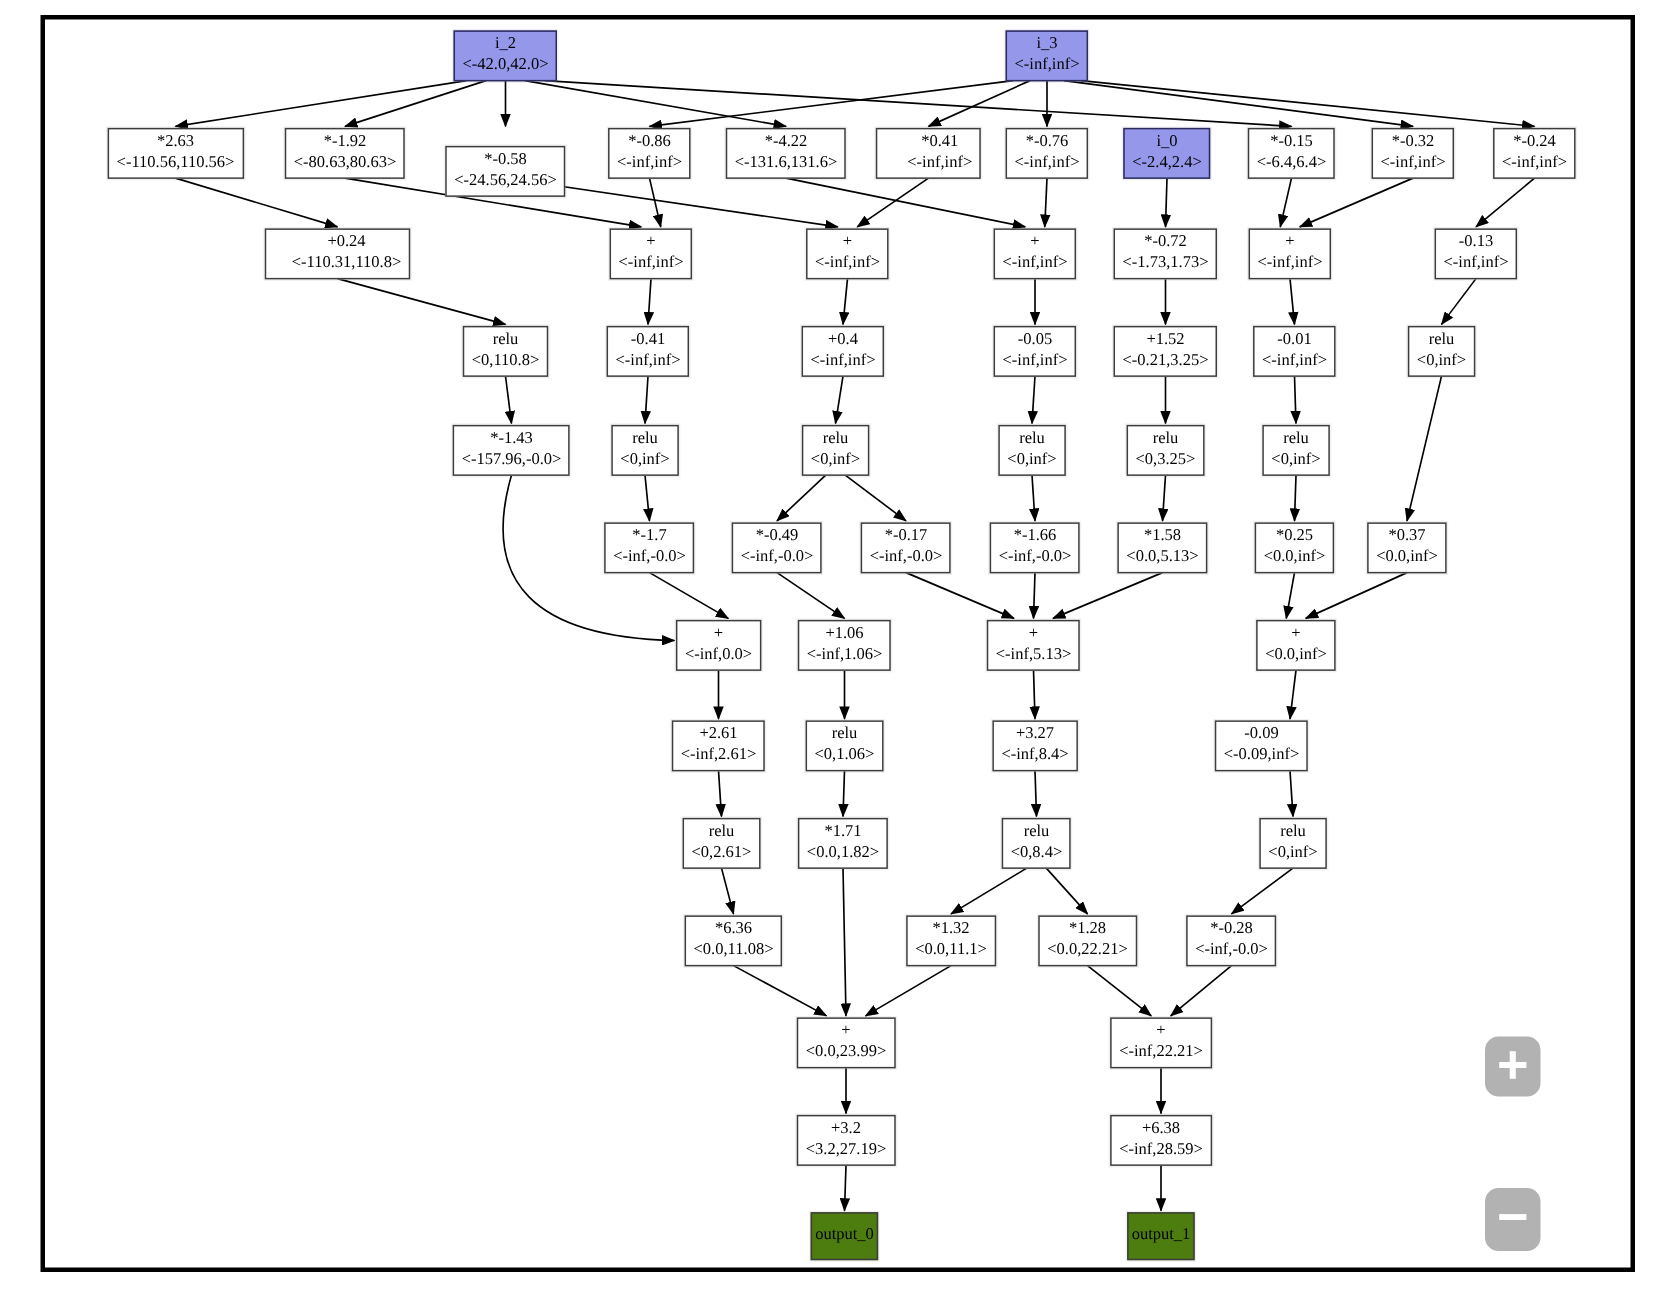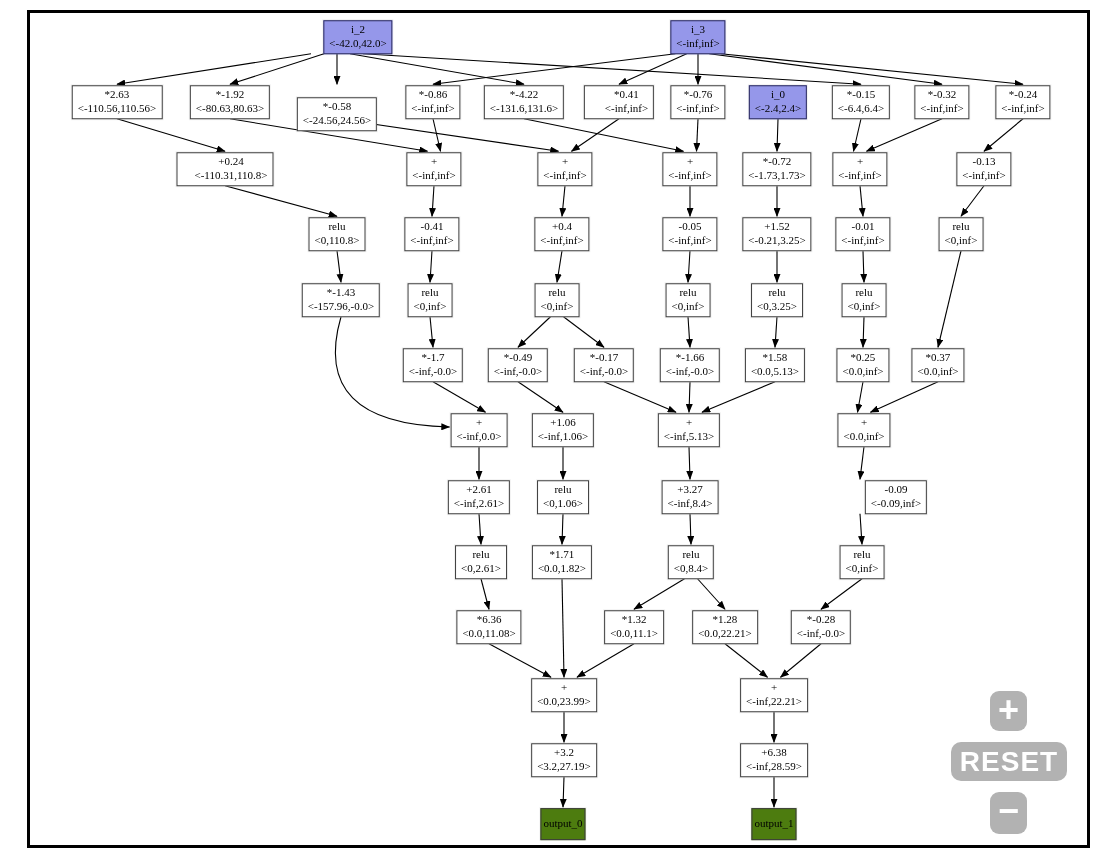--- a/index.html
+++ b/index.html
@@ -101,21 +101,21 @@
       <path d="M634 643.75 L577 677.25" class="edge" marker-end="url(#arrow)"></path>
       <path d="M725 643.75 L767.5 677.25" class="edge" marker-end="url(#arrow)"></path>
       <path d="M821 643.75 L780.5 677.25" class="edge" marker-end="url(#arrow)"></path>
       <path d="M564 711.75 L564 742.25" class="edge" marker-end="url(#arrow)"></path>
       <path d="M774 711.75 L774 742.25" class="edge" marker-end="url(#arrow)"></path>
       <path d="M564 776.75 L563 807.125" class="edge" marker-end="url(#arrow)"></path>
       <path d="M774 776.75 L774 807.125" class="edge" marker-end="url(#arrow)"></path>
     </svg>
 
   <div class="canvas">
-      <div class="node input" style="left: 337px; top: 37px; margin-left: 21px;">
+      <div class="node input" style="left: 337px; top: 37px;">
         <div>i_2</div>
         <div>&lt;-42.0,42.0&gt;</div>
       </div>
       <div class="node input" style="left: 698px; top: 37px;">
         <div>i_3</div>
         <div>&lt;-inf,inf&gt;</div>
       </div>
       <div class="node op" style="left: 117px; top: 102px;">
         <div>*2.63</div>
         <div>&lt;-110.56,110.56&gt;</div>
@@ -289,21 +289,21 @@
         <div>&lt;-inf,2.61&gt;</div>
       </div>
       <div class="node op" style="left: 563px; top: 497px;">
         <div>relu</div>
         <div>&lt;0,1.06&gt;</div>
       </div>
       <div class="node op" style="left: 690px; top: 497px;">
         <div>+3.27</div>
         <div>&lt;-inf,8.4&gt;</div>
       </div>
-      <div class="node op" style="left: 896px; top: 497px;">
+      <div class="node op" style="left: 841px; top: 497px;">
         <div>-0.09</div>
         <div>&lt;-0.09,inf&gt;</div>
       </div>
       <div class="node op" style="left: 481px; top: 562px;">
         <div>relu</div>
         <div>&lt;0,2.61&gt;</div>
       </div>
       <div class="node op" style="left: 562px; top: 562px;">
         <div>*1.71</div>
         <div>&lt;0.0,1.82&gt;</div>
@@ -350,15 +350,14 @@
       </div>
       <div class="node output" style="left: 563px; top: 824px;">
         <div>output_0</div>
       </div>
       <div class="node output" style="left: 774px; top: 824px;">
         <div>output_1</div>
       </div>
     </div>
 
   <div class="btn plus">+</div>
-  <div class="btn reset">RESET</div>
   <div class="btn minus">−</div>
 </div>
 
 </body></html>

